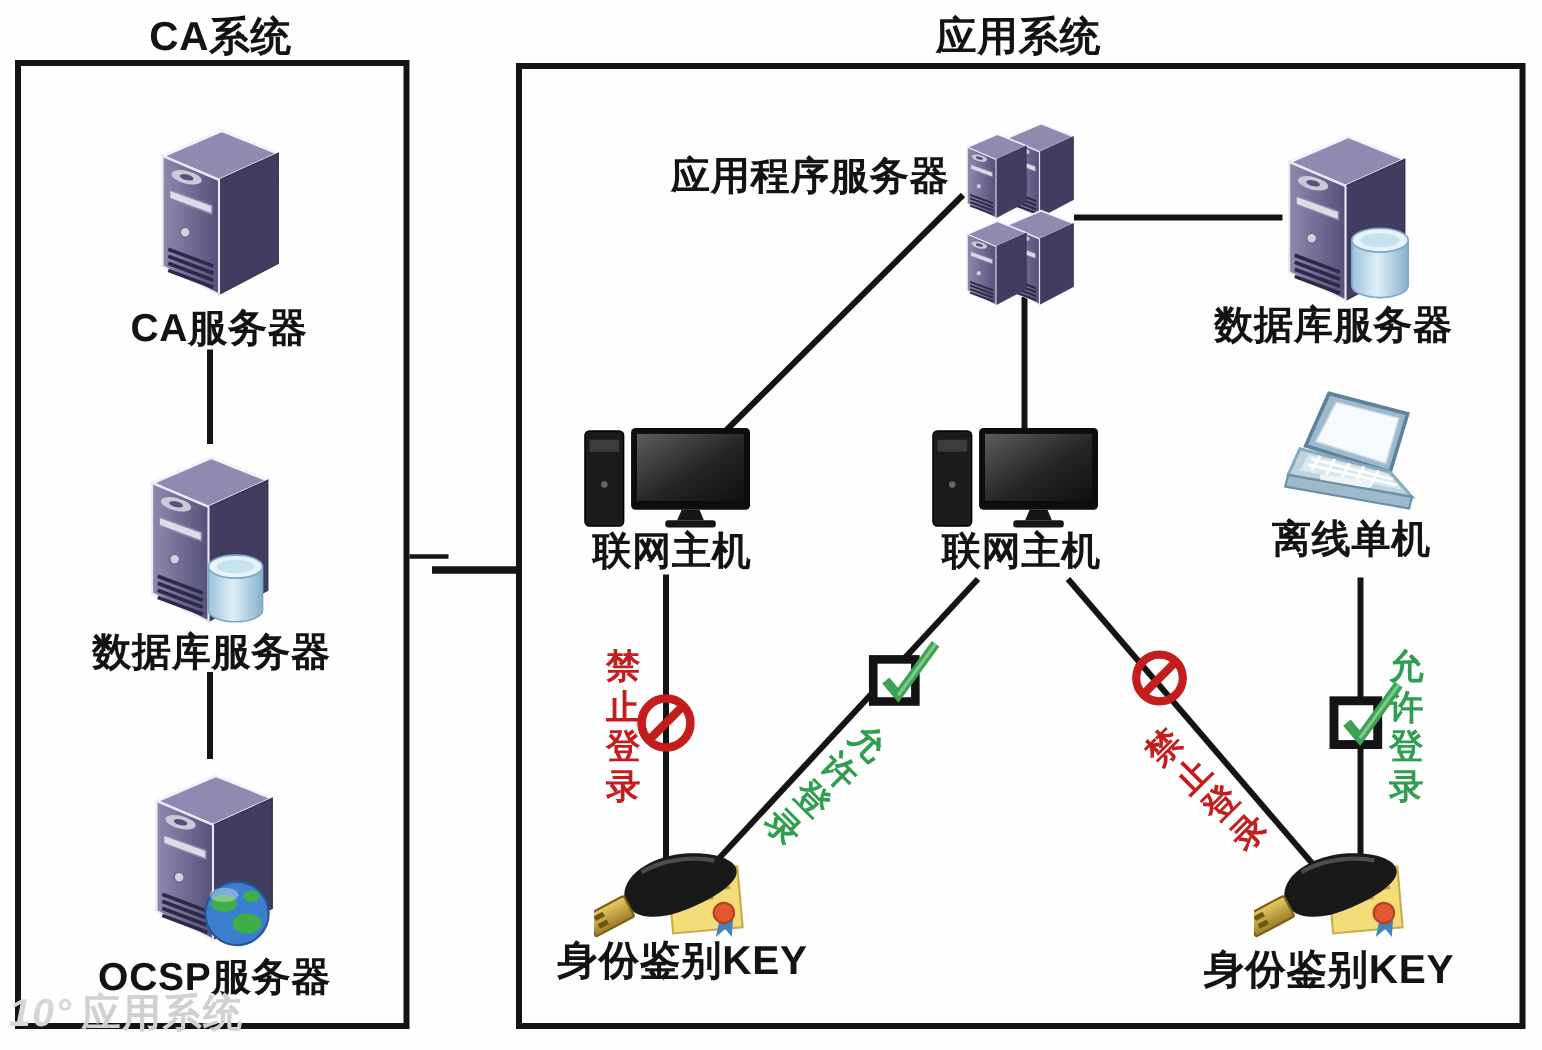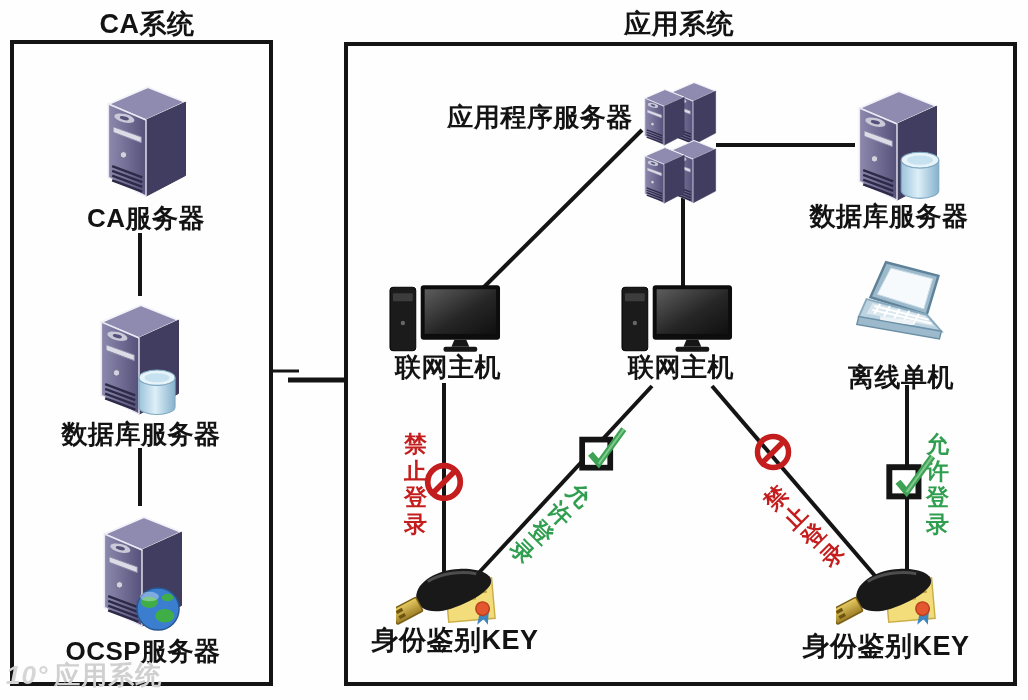--- a/index.html
+++ b/index.html
@@ -205,21 +205,21 @@
   <div class="lbl" style="left:448px;top:350px;">联网主机</div>
 
   <svg class="icon node" style="left:620px;top:283px;width:114px;height:72px;">
       <use href="#desktop"></use>
     </svg>
   <div class="lbl" style="left:681px;top:350px;">联网主机</div>
 
   <svg class="icon node" style="left:851px;top:258px;width:102px;height:94px;">
       <use href="#laptop"></use>
     </svg>
-  <div class="lbl" style="left:901px;top:360px;">离线单机</div>
+  <div class="lbl" style="left:901px;top:342px;">离线单机</div>
 
   <div class="vtext deny" style="left:402px;top:431px;">禁止登录</div>
   <svg class="icon badge" style="left:422px;top:460px;width:44px;height:44px;">
       <use href="#noentry"></use>
     </svg>
 
   <svg class="icon badge" style="left:578px;top:424px;width:52px;height:52px;">
       <use href="#checkbox"></use>
     </svg>
   <div class="vtext allow rot45" style="left:537px;top:470px;">允许登录</div>

